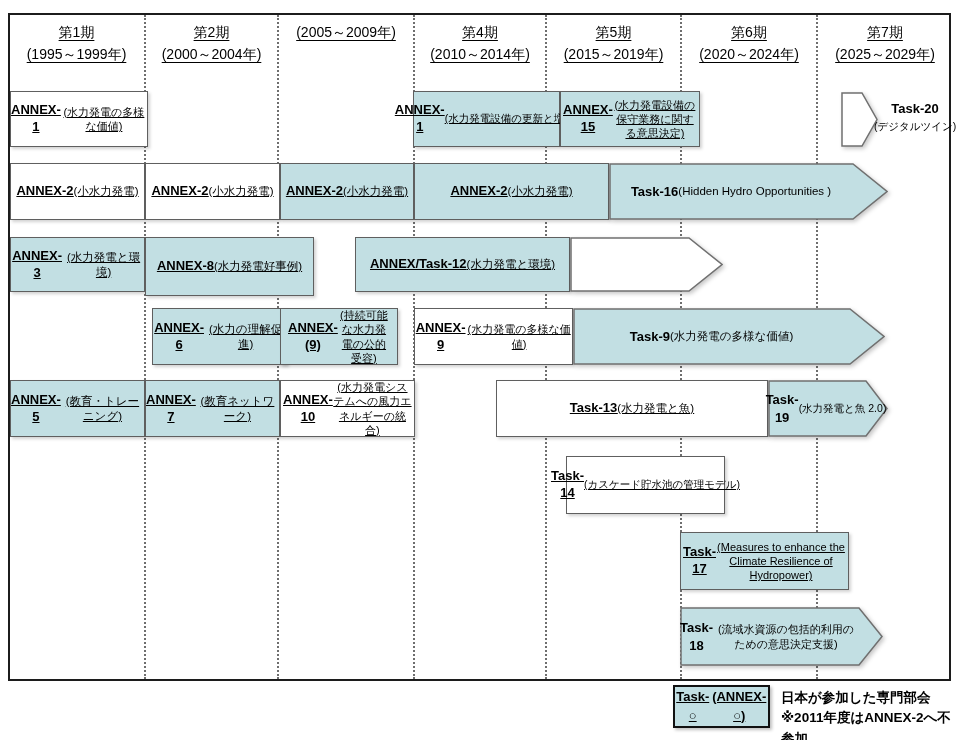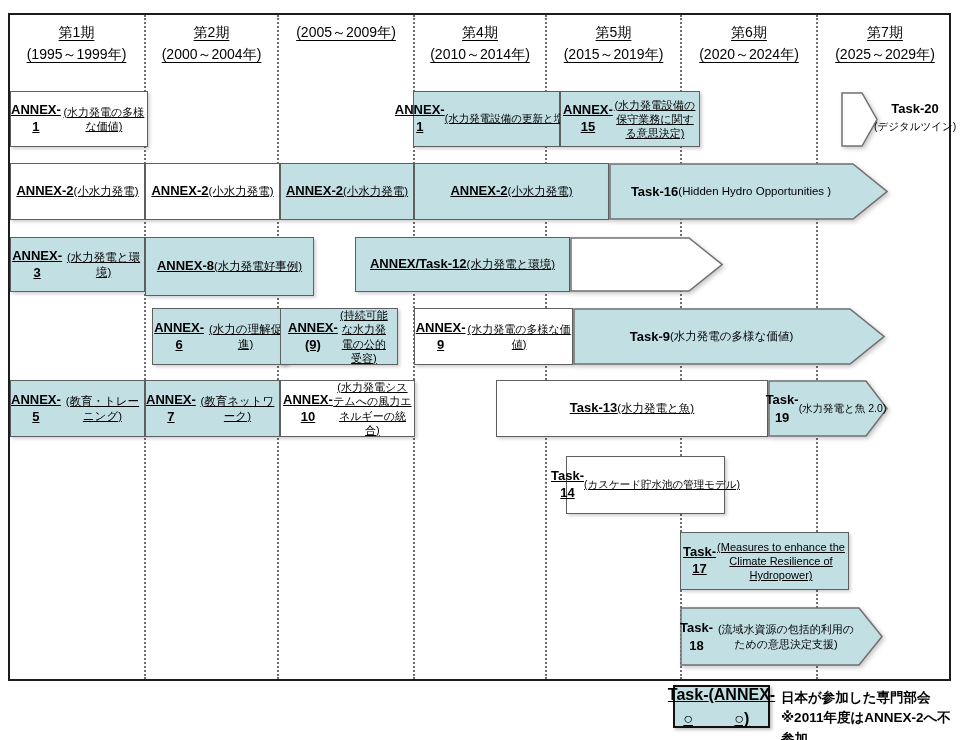--- a/index.html
+++ b/index.html
@@ -18,21 +18,21 @@
   .d-sm{font-size:11px;}
   .d-xs{font-size:10.5px;white-space:nowrap;}
   .arrow{position:absolute;z-index:2;}
   .arrow svg{display:block;filter:drop-shadow(2px 2px 2px rgba(0,0,0,0.22));}
   .p-teal{fill:var(--accent,#c2dfe3);stroke:#707070;stroke-width:1.5;}
   .p-white{fill:#ffffff;stroke:#707070;stroke-width:1.5;}
   .arrow-text{position:absolute;left:0;top:0;height:100%;display:flex;flex-direction:row;
        align-items:center;justify-content:center;text-align:center;line-height:1.35;}
   .free-text{position:absolute;z-index:2;text-align:center;line-height:1.45;}
   .legend-box{border:2.5px solid #111;box-shadow:2px 2px 3px rgba(0,0,0,0.25);}
-  .legend-box .label{font-size:16px;line-height:1.45;}
+  .legend-box .label{font-size:13px;line-height:1.45;}
   .legend-note{position:absolute;left:781px;top:688px;width:178px;font-size:13.5px;font-weight:bold;line-height:1.5;text-align:left;z-index:2;}
 </style>
 </head>
 <body>
 
 <div class="page">
 
   <div class="table-outline"></div>
   <div class="vline" style="left:144px"></div>
   <div class="vline" style="left:277px"></div>

